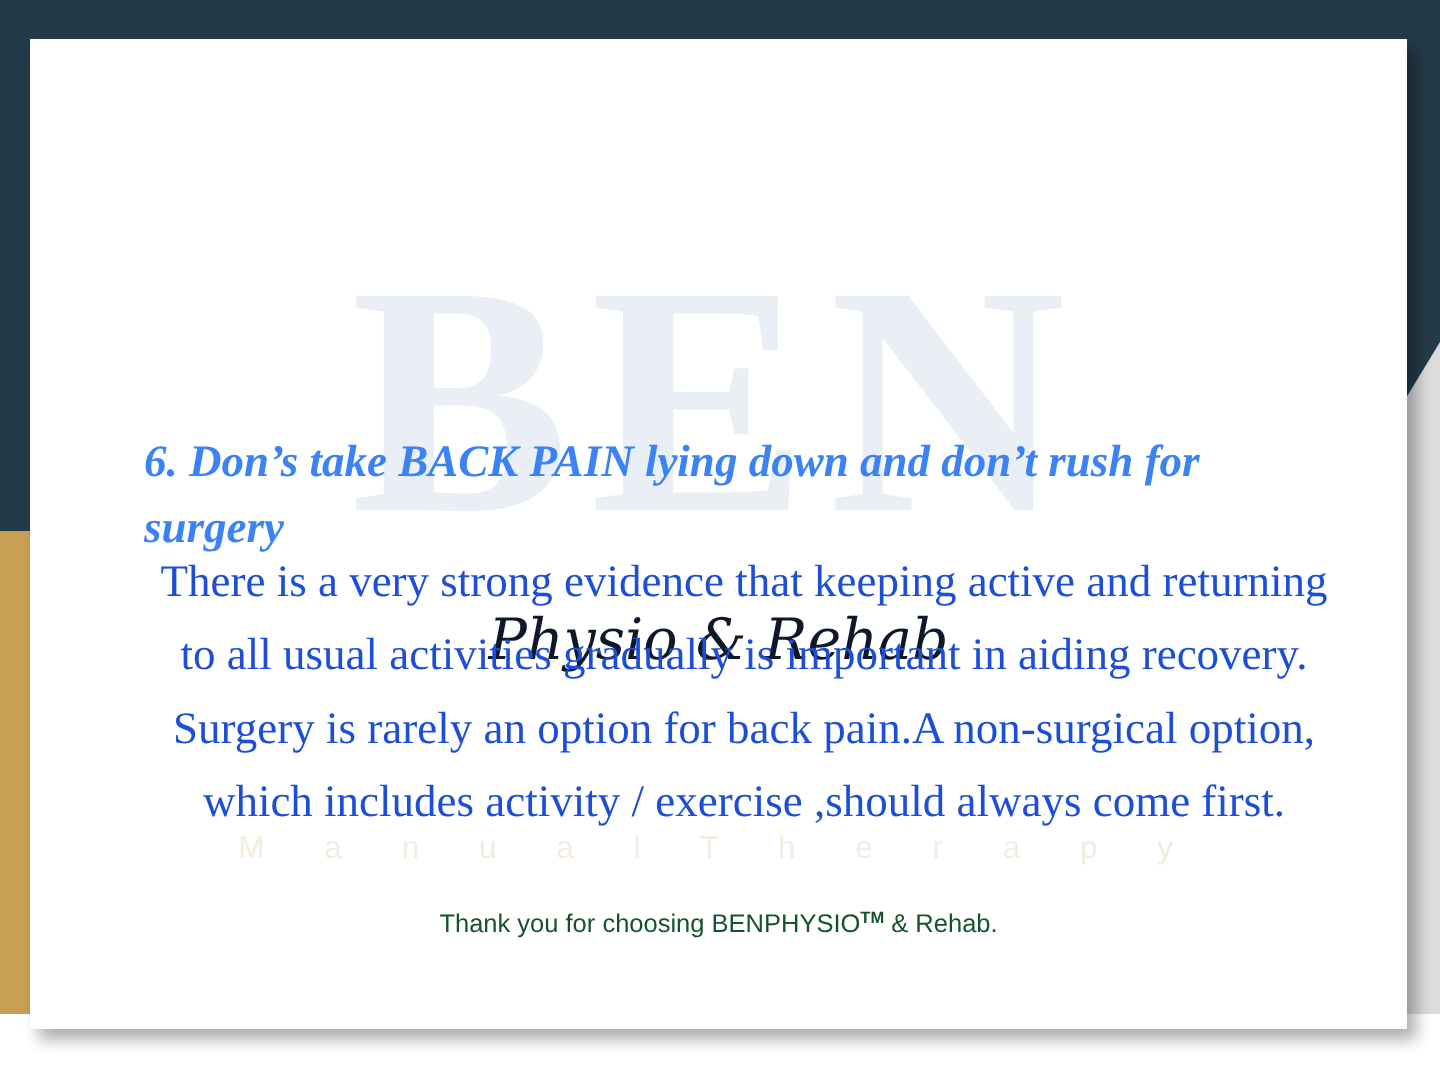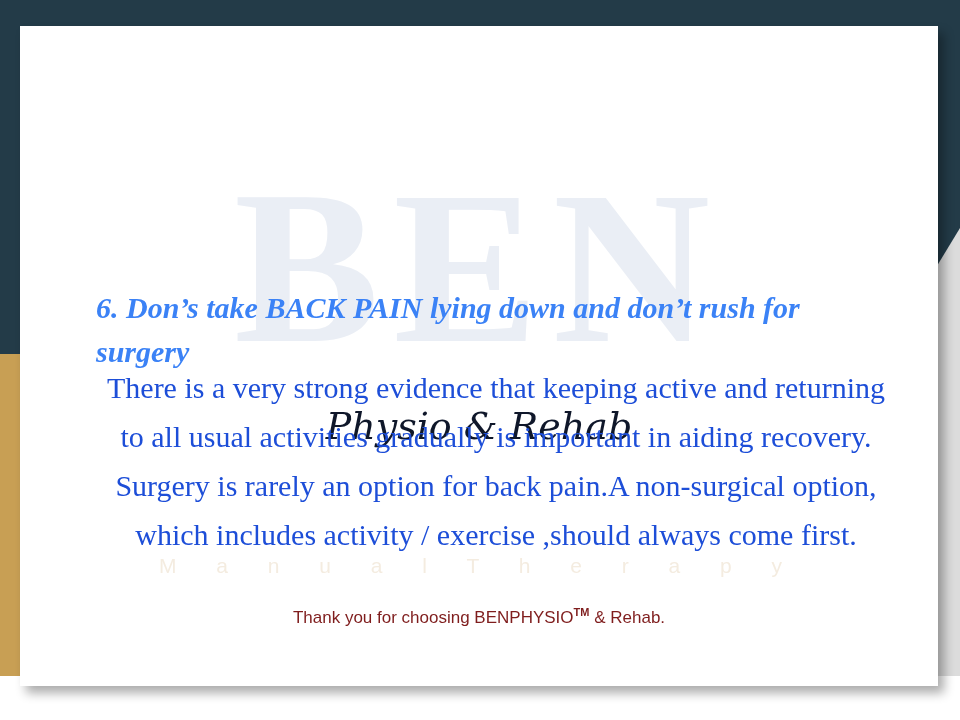--- a/index.html
+++ b/index.html
@@ -129,21 +129,21 @@
     line-height:1.63;
     color:#1d4ed8;
     text-align:center;
   }
 
   .footer {
     position:absolute;
     left:0; right:0; top:580px;
     text-align:center;
     font-size:17px;
-    color:#7f1d1d;
+    color:#14532d;
   }
   .footer sup { font-size:11px; font-weight:700; }
 </style>
 </head>
 <body>
 
 <div id="slide">
 
   <div class="wedge-grey"></div>
   <div class="wedge-gold-band"></div>

